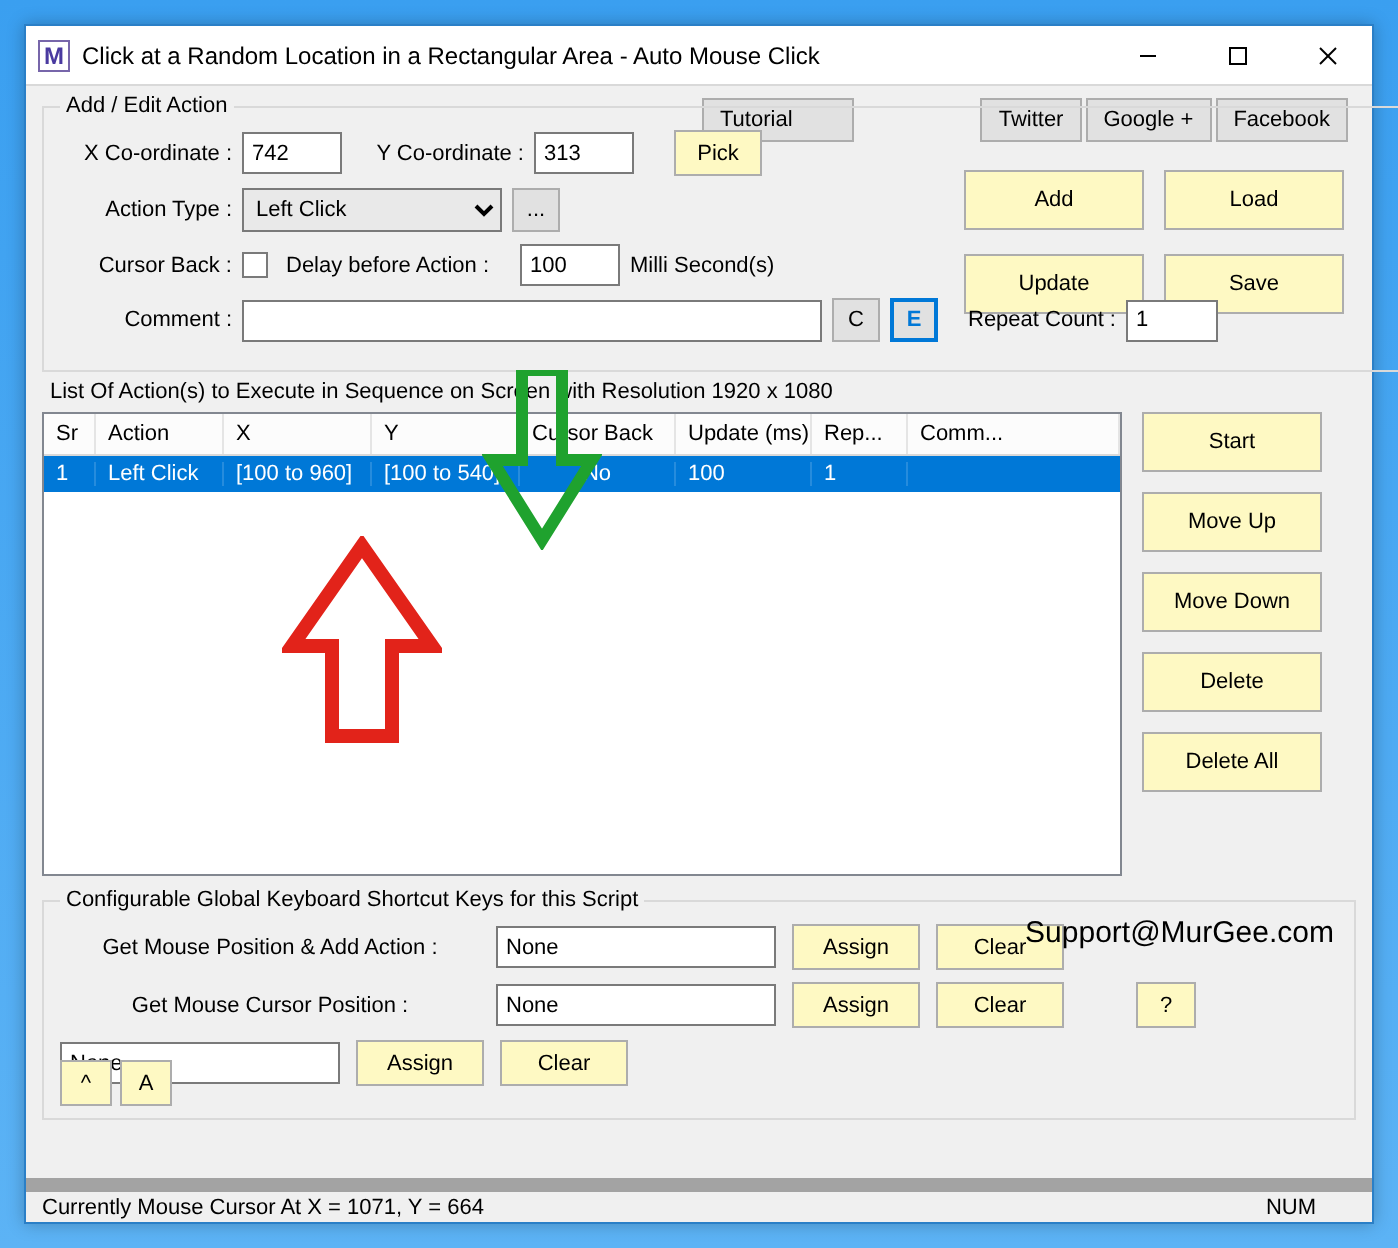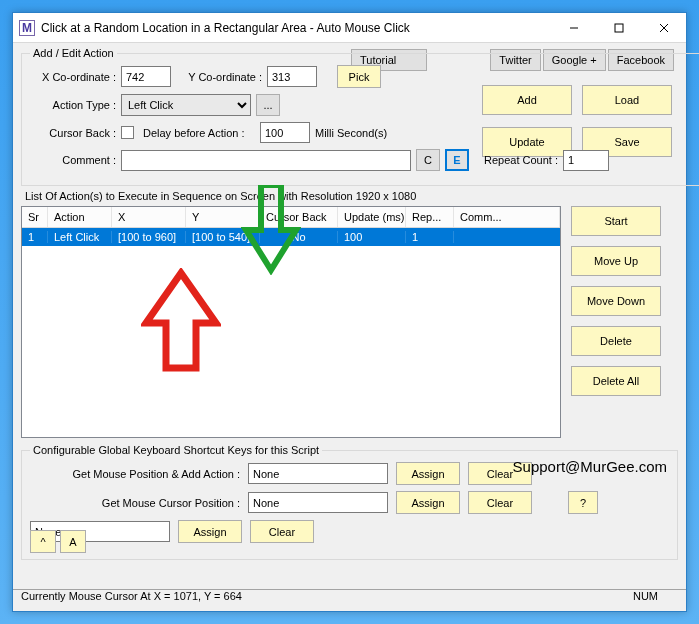--- a/index.html
+++ b/index.html
@@ -29,23 +29,23 @@
   .e-btn { border: 2px solid #0078d7; color:#0078d7; font-weight:bold; }
   .list-label { margin: 4px 0 4px 4px; font-size: 11px; }
   .grid-wrap { display:flex; gap:10px; }
   .grid { border: 1px solid #828790; background:#fff; width: 540px; height: 232px; position:relative; overflow:hidden;}
   .ghead { display:flex; background:#fff; border-bottom:1px solid #d9d9d9;}
   .gh { border-right:1px solid #e5e5e5; padding:4px 6px; font-size:11px; background:#fcfcfc; white-space:nowrap; overflow:hidden;}
   .grow { display:flex; background:#0078d7; color:#fff; height:18px; align-items:center;}
   .gc { border-right:1px solid rgba(255,255,255,.15); padding:0 6px; font-size:11px; white-space:nowrap; overflow:hidden;}
   .side-buttons { display:flex; flex-direction:column; }
   .cfg-row { display:flex; align-items:center; gap:8px; margin-bottom:6px;}
-  .cfg-lbl { width: 210px; text-align:right; }
+  .cfg-lbl { width: 210px; text-align:center; }
   .cfg-input { width: 140px; }
-  .status { position:absolute; left:0; right:0; bottom:0; height:22px; border-top:1px solid #a3a3a3; background:#f0f0f0; display:flex; padding:0 8px; font-size:11px;}
+  .status { position:absolute; left:0; right:0; bottom:0; height:22px; border-top:7px solid #a3a3a3; background:#f0f0f0; display:flex; align-items:center; padding:0 8px; font-size:11px;}
   .status-right { margin-left:auto; margin-right:20px;}
   .support { position:absolute; right:10px; top:2px; font-size:15px;}
   .arrow { position:absolute; pointer-events:none; }
   .tutorial-btn { position:absolute; left:338px; top:36px; width:76px;}
 </style>
 </head>
 <body>
 
 <div class="window">
 

